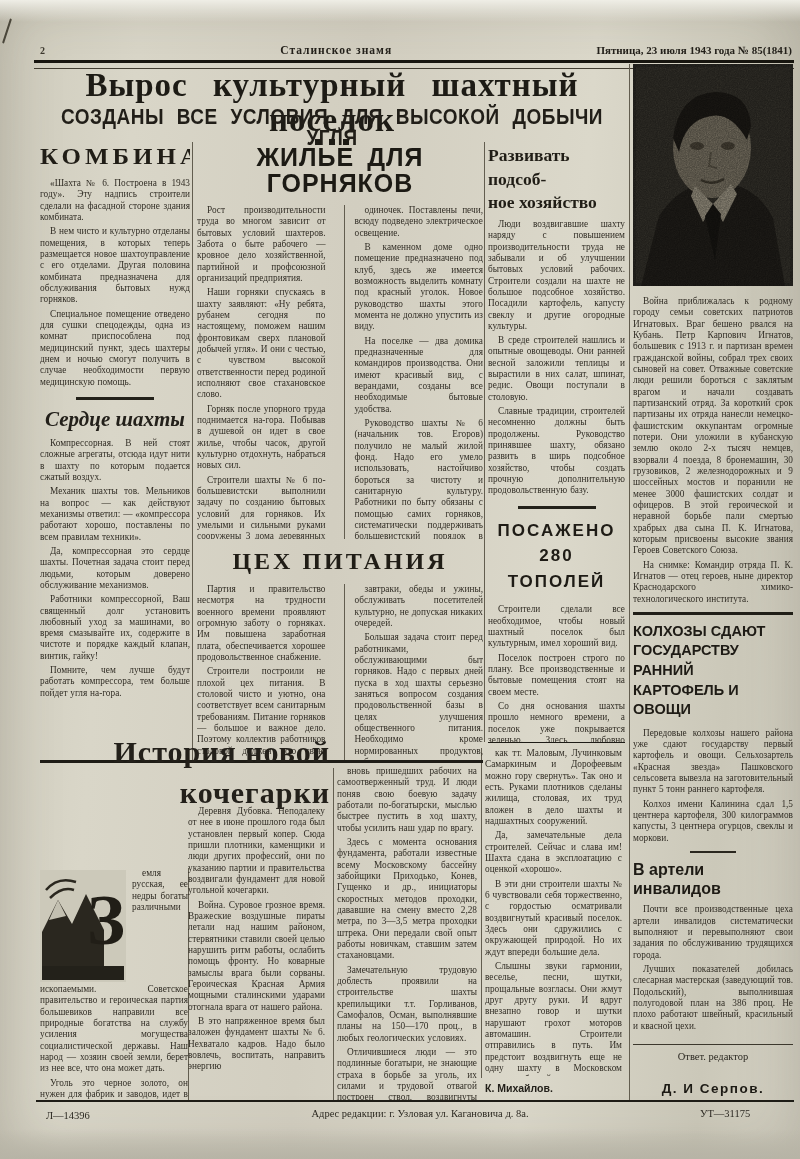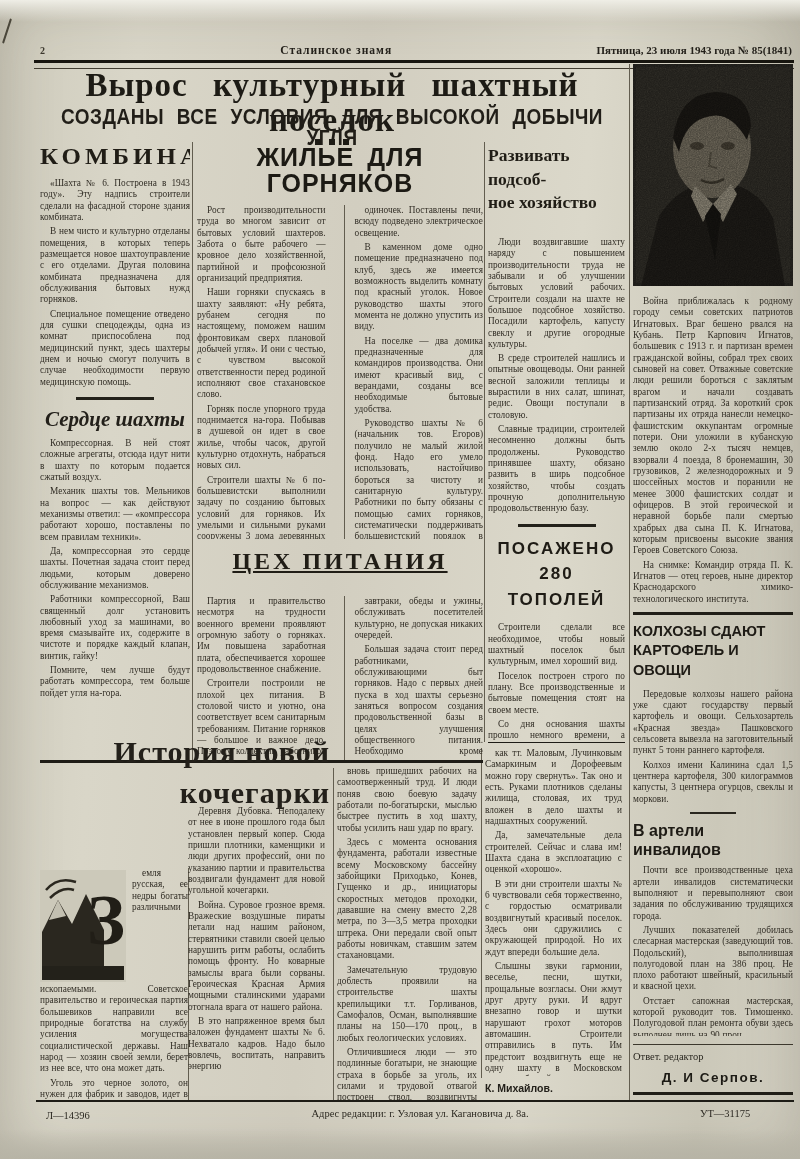--- a/index.html
+++ b/index.html
@@ -40,35 +40,35 @@
   .sep-dash{width:46px;height:2px;background:#2a271f;margin:7px auto;}
   .hr-bold{height:3px;background:#201e17;margin:7px 0;}
   .hr-thin{height:1px;background:#3c382d;margin:6px 0;}
   
   .h-kombinat{font:bold 25px/1 "Liberation Serif",serif;text-align:center;letter-spacing:4px;
     color:#201d16;margin:2px 0 9px;transform:scaleY(.92);}
   .h-serdtse{font:bold italic 21px/1 "Liberation Serif",serif;text-align:center;color:#23201a;margin:2px 0 8px;}
   .h-zhilye{font:800 25px/1 "Liberation Sans","DejaVu Sans",sans-serif;text-align:center;
     letter-spacing:1px;word-spacing:5px;color:#1c1a14;margin:3px 0 10px;transform:scaleY(1.05);}
   .h-tsekh{font:bold 24px/1 "Liberation Serif",serif;text-align:center;letter-spacing:3px;
-    color:#201d16;margin:10px 0 23px;text-decoration:underline;}
-  .h-podsobnoe{font:bold 17.5px/1.35 "Liberation Serif",serif;color:#201d16;margin:0 0 22px;}
+    color:#201d16;margin:10px 0 11px;}
+  .h-podsobnoe{font:bold 17.5px/1.35 "Liberation Serif",serif;color:#201d16;margin:0 0 4px;}
   .h-topoli{font:bold 17px/1.5 "Liberation Sans","DejaVu Sans",sans-serif;text-align:center;
     letter-spacing:2px;color:#1e1b15;margin:4px 0 10px;}
   .h-kolkhozy{font:bold 14.5px/1.35 "Liberation Sans","DejaVu Sans",sans-serif;color:#1e1b15;margin:4px 0 8px;}
   .h-artel{font:bold 16px/1.2 "Liberation Sans","DejaVu Sans",sans-serif;color:#1e1b15;margin:4px 0 6px;}
   .h-istoria{font:bold 30px/1.35 "Liberation Serif",serif;color:#23201a;letter-spacing:1px;}
   .h-istoria .l2{padding-left:36px;}
   .twocol{display:flex;gap:8px;}
   .twocol>div{flex:1;min-width:0;overflow:hidden;}
   .twocol>div+div{border-left:1px solid #625d4f;padding-left:10px;margin-left:10px;}
   .zh-cols>div{height:334px;}
   .ts-cols>div{height:208px;}
   .dropcap-art{float:left;width:86px;height:112px;margin:2px 6px 2px 0;}
-  .ed-label{font:10.5px "Liberation Serif",serif;text-align:left;margin:4px 0 8px;color:#2c2922;}
+  .ed-label{font:10.5px "Liberation Serif",serif;text-align:center;margin:4px 0 19px;color:#2c2922;}
   .ed-name{font:bold 13.5px "Liberation Sans","DejaVu Sans",sans-serif;text-align:center;
     letter-spacing:1.5px;color:#1c1a14;margin:2px 0 6px;}
   .signature{font:bold 10.5px "Liberation Sans","DejaVu Sans",sans-serif;text-align:left;color:#23201a;}
   .foot-item{font:10.5px "Liberation Serif",serif;color:#2c2922;}
   .photo-frame{width:160px;height:222px;margin-bottom:6px;}
 </style>
 </head>
 <body>
 
 <div class="page">
@@ -185,20 +185,21 @@
       <path d="M80 140 L88 150 L82 196 L72 152 Z" fill="#1c1a16"></path>
       <rect width="160" height="222" filter="url(#grain)" opacity="0.45"></rect>
     </svg>
     <div>
         <p class="para">Война приближалась к родному городу семьи советских патриотов Игнатовых. Враг бешено рвался на Кубань. Петр Карпович Игнатов, большевик с 1913 г. и партизан времен гражданской войны, собрал трех своих сыновей на совет. Отважные советские люди решили бороться с заклятым врагом и начали создавать партизанский отряд. За короткий срок партизаны их отряда нанесли немецко-фашистским оккупантам огромные потери. Они уложили в кубанскую землю около 2-х тысяч немцев, взорвали 4 поезда, 8 бронемашин, 30 грузовиков, 2 железнодорожных и 9 шоссейных мостов и поранили не менее 3000 фашистских солдат и офицеров. В этой героической и неравной борьбе пали смертью храбрых два сына П. К. Игнатова, которым присвоены высокие звания Героев Советского Союза.</p>
         <p class="para">На снимке: Командир отряда П. К. Игнатов — отец героев, ныне директор Краснодарского химико-технологического института.</p>
       </div>
     <div class="hr-bold"></div>
     <div class="h-kolkhozy">
       <div>КОЛХОЗЫ СДАЮТ</div>
+      <div>ГОСУДАРСТВУ  РАННИЙ</div>
       <div>КАРТОФЕЛЬ  И  ОВОЩИ</div>
     </div>
     <div>
         <p class="para">Передовые колхозы нашего района уже сдают государству первый картофель и овощи. Сельхозартель «Красная звезда» Пашковского сельсовета вывезла на заготовительный пункт 5 тонн раннего картофеля.</p>
         <p class="para">Колхоз имени Калинина сдал 1,5 центнера картофеля, 300 килограммов капусты, 3 центнера огурцов, свеклы и моркови.</p>
       </div>
     <div class="sep-dash"></div>
     <div class="h-artel">В артели инвалидов</div>
     <div>
         <p class="para">Почти все производственные цеха артели инвалидов систематически выполняют и перевыполняют свои задания по обслуживанию трудящихся города.</p>

